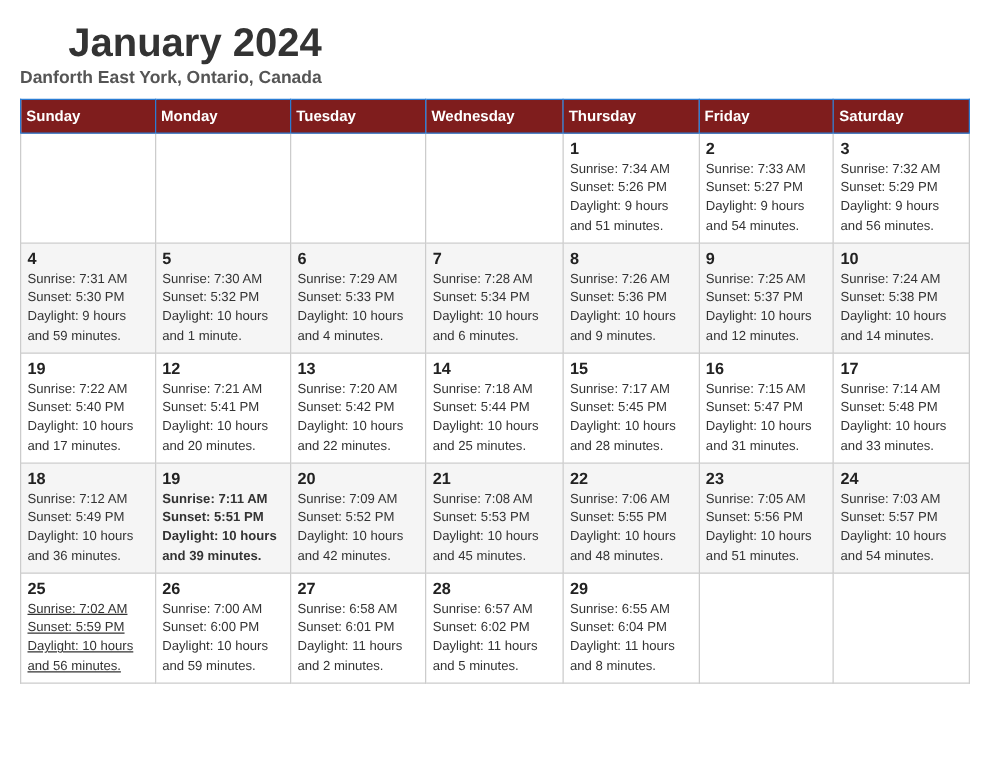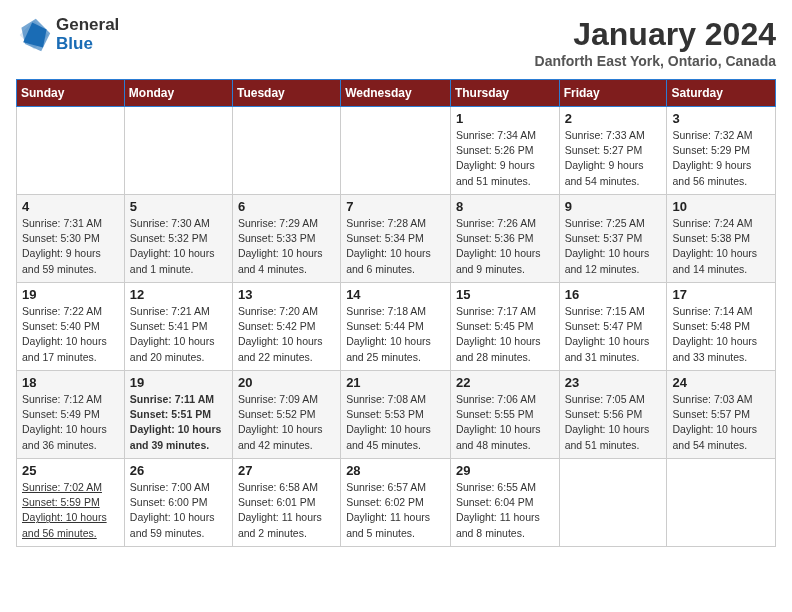--- a/index.html
+++ b/index.html
@@ -82,31 +82,20 @@
       background: #fff;
     }
     tbody tr:nth-child(even) .empty-cell {
       background: #f5f5f5;
     }
   </style>
 </head>
 <body>
 
 <div class="header">
-  <div class="logo">
-    <svg class="logo-icon" viewBox="0 0 40 40">
-      <polygon points="20,4 36,20 20,36 4,20" fill="#1a6cb5" opacity="0.15"></polygon>
-      <polygon points="22,2 38,18 28,38 10,30 6,12" fill="#1a6cb5" opacity="0.6"></polygon>
-      <polygon points="18,6 34,14 30,34 8,28" fill="#1a6cb5"></polygon>
-    </svg>
-    <div>
-      <div style="font-size:17px;font-weight:bold;color:#333;line-height:1.1;">General</div>
-      <div style="font-size:17px;font-weight:bold;color:#1a6cb5;line-height:1.1;">Blue</div>
-    </div>
-  </div>
   <div class="title-area">
     <div class="month-title">January 2024</div>
     <div class="location">Danforth East York, Ontario, Canada</div>
   </div>
 </div>
 
 <table>
   <thead>
     <tr>
     <th>Sunday</th>

